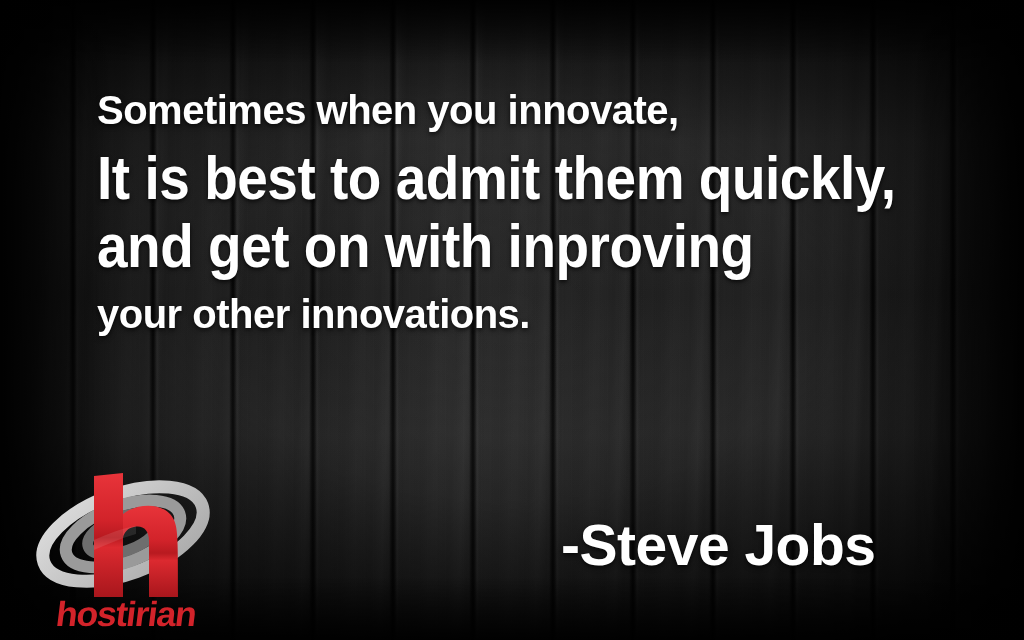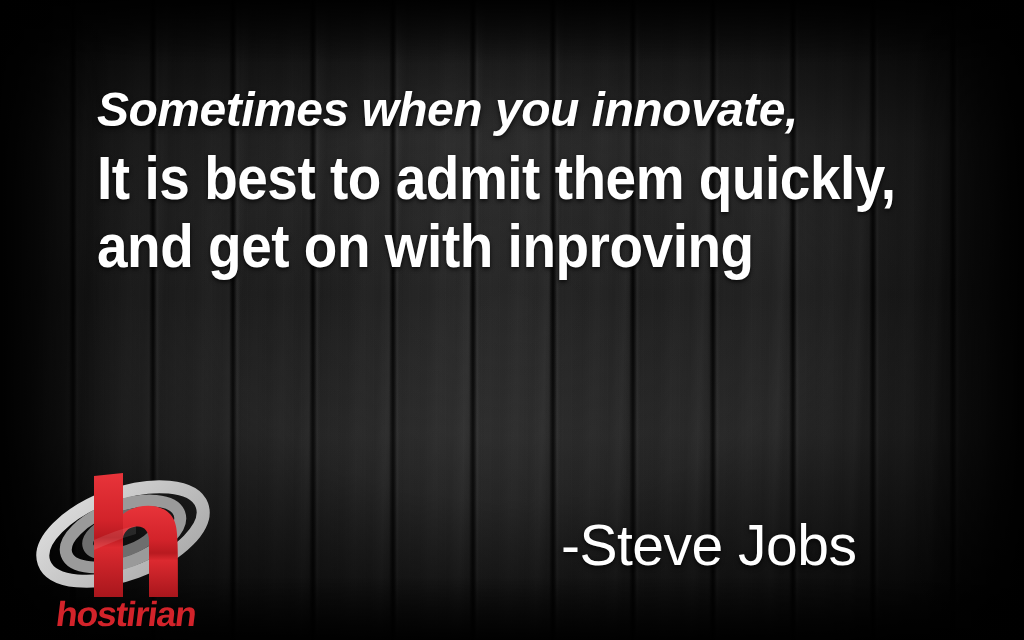--- a/index.html
+++ b/index.html
@@ -111,38 +111,37 @@
   .qline {
     color: #ffffff;
     font-weight: bold;
     line-height: 68px;
     height: 68px;
     white-space: nowrap;
     letter-spacing: -0.5px;
     text-shadow: 0 2px 5px rgba(0,0,0,.75);
   }
   .qline.wide {
-    font-size: 48px;
+    font-size: 40px;
     transform: scaleX(1.0);
     transform-origin: left center;
-    font-style: italic;
   }
   .qline.narrow {
     font-size: 61px;
     transform: scaleX(0.90);
     transform-origin: left center;
   }
 
   
   .attribution {
     position: absolute;
     left: 561px;
     top: 512px;
     font-size: 57px;
-    font-weight: normal;
+    font-weight: bold;
     color: #ffffff;
     letter-spacing: -0.5px;
     white-space: nowrap;
     text-shadow: 0 2px 5px rgba(0,0,0,.75);
   }
 
   
   .logo {
     position: absolute;
     left: 26px;
@@ -182,20 +181,21 @@
   <div class="wood-grain"></div>
   <div class="wood-seams"></div>
   <div class="wood-bands"></div>
   <div class="vignette"></div>
   <div class="edge-fade"></div>
 
   <div class="quote">
     <div class="qline wide">Sometimes when you innovate,</div>
     <div class="qline narrow">It is best to admit them quickly,</div>
     <div class="qline narrow">and get on with inproving</div>
+    <div class="qline wide">your other innovations.</div>
   </div>
 
   <div class="attribution">-Steve Jobs</div>
 
   <div class="logo">
     <div class="logo-mark">
       <svg width="200" height="140" viewBox="0 0 200 140">
         <defs>
           <linearGradient id="redgrad" x1="0" y1="0" x2="0" y2="1">
             <stop offset="0%" stop-color="#e8343a"></stop>

